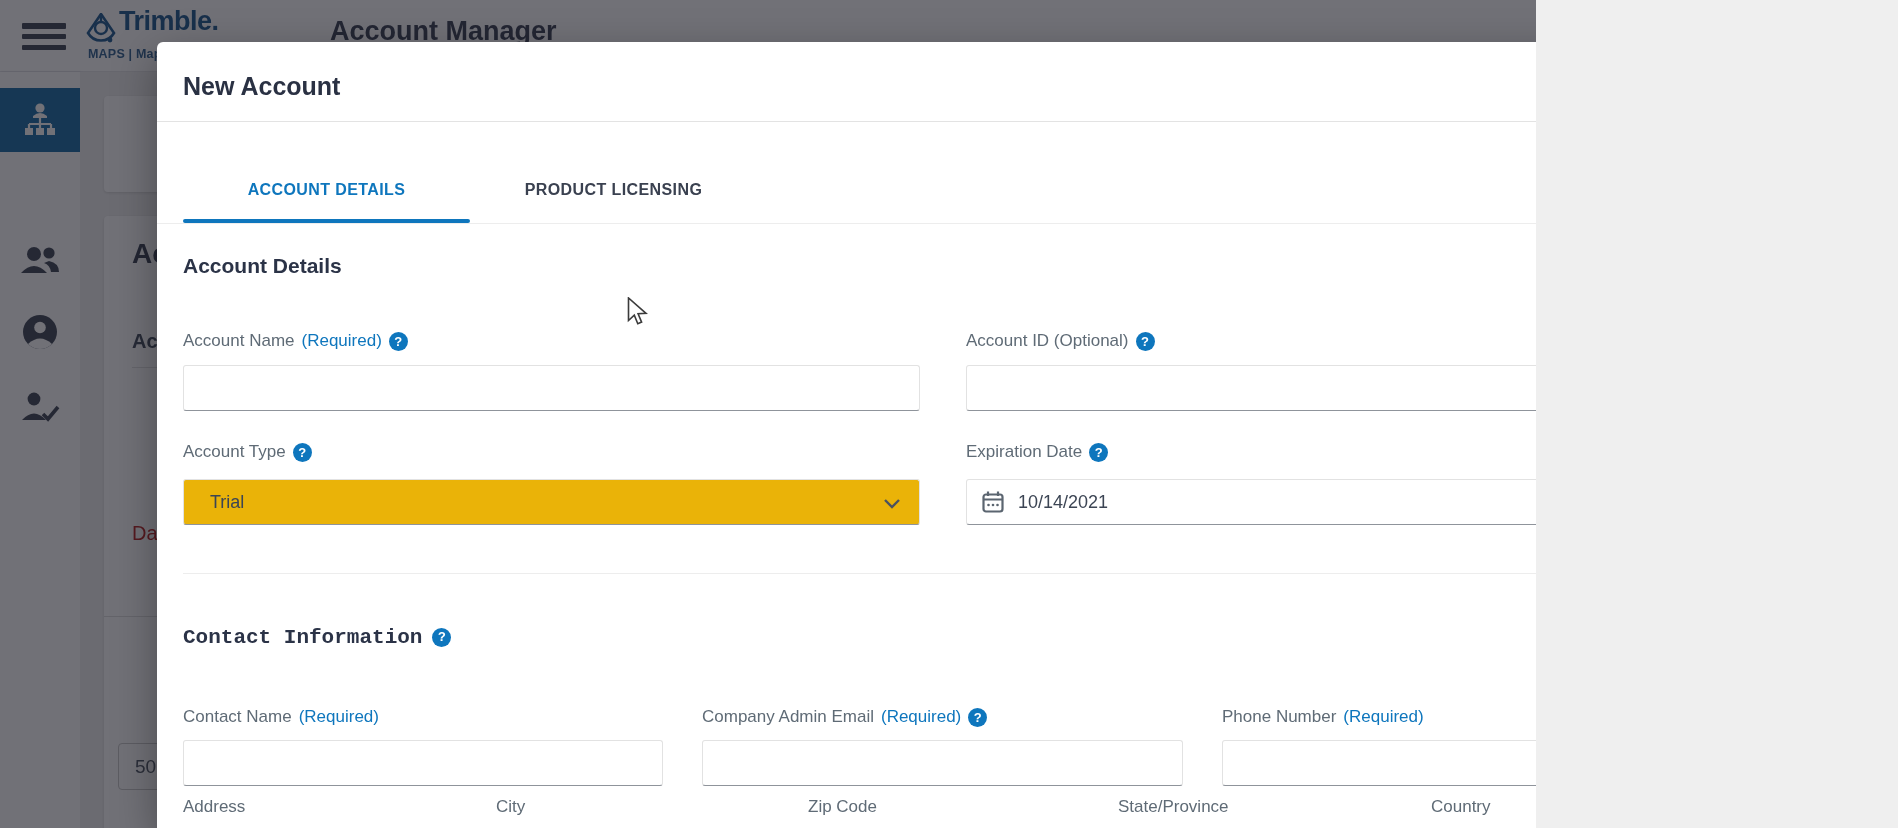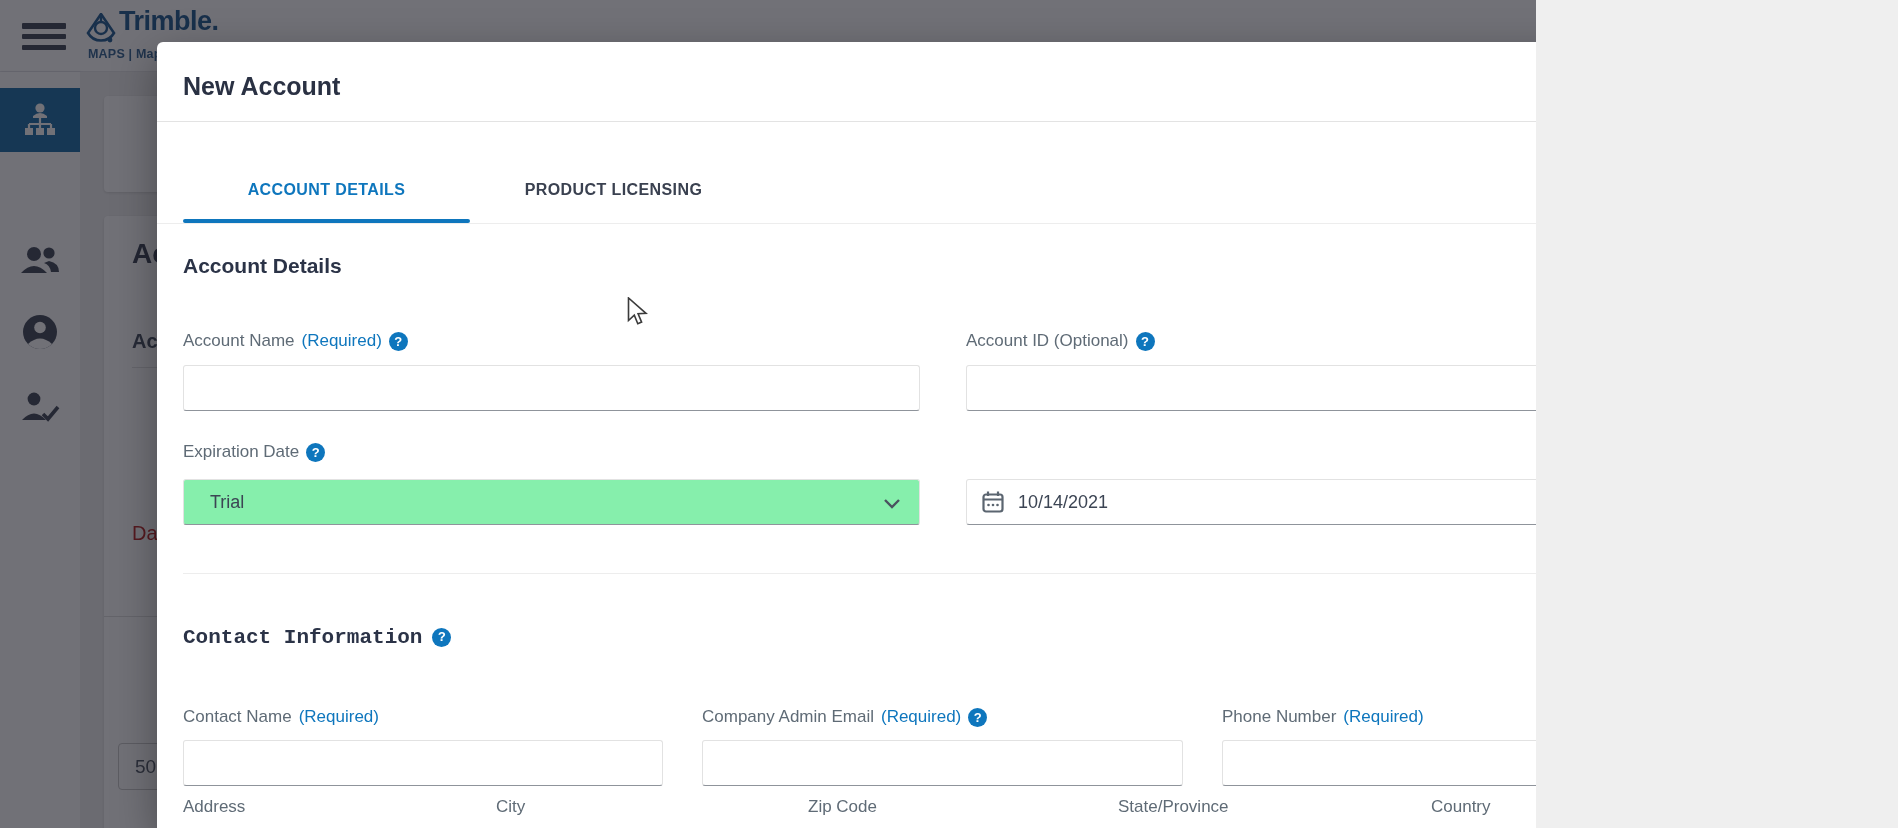--- a/index.html
+++ b/index.html
@@ -90,21 +90,21 @@
   .lrow3 { top:664px; } .irow3 { top:698px; }
   .flabel { display:flex; align-items:center; gap:7px; font-size:17px; color:#5f6b76; height:22px; }
   .req { color:#0e76bd; }
   .help-icon { width:19px; height:19px; border-radius:50%; background:#0e76bd; color:#fff;
     display:inline-flex; align-items:center; justify-content:center; font-size:13px; font-weight:700;
     cursor:pointer; flex:none; }
   .help-icon::after { content:"?"; }
   .finput { width:100%; height:46px; background:#fff; border:1px solid #e2e2e2;
     border-bottom:1px solid #8f949b; border-radius:3px; padding:0 14px; font-size:18px; color:#3c4554;
     font-family:"Liberation Sans", sans-serif; }
-  .fselect { width:100%; height:46px; background:#86efac; border:1px solid #e2e2e2;
+  .fselect { width:100%; height:46px; background:#eab308; border:1px solid #e2e2e2;
     border-bottom:1px solid #8f949b; border-radius:3px; position:relative; display:flex;
     align-items:center; padding-left:26px; font-size:18px; color:#3c4554; cursor:pointer; }
   .fselect svg { position:absolute; right:18px; top:18px; }
   .fdate { width:100%; height:46px; background:#fff; border:1px solid #e2e2e2;
     border-bottom:1px solid #8f949b; border-radius:3px; display:flex; align-items:center;
     padding-left:14px; gap:13px; font-size:18px; color:#3c4554; cursor:text; }
   .addr-label { position:absolute; top:755px; font-size:17px; color:#5f6b76; }
 
   .cursor { position:absolute; left:627px; top:297px; z-index:50; pointer-events:none; }
 </style>
@@ -126,20 +126,21 @@
         <svg width="30" height="32" viewBox="0 0 30 32">
           <path d="M15 1 L28 20 A15 15 0 0 1 2 20 Z" fill="none" stroke="#17548c" stroke-width="2.6"></path>
           <circle cx="15" cy="15" r="6" fill="none" stroke="#17548c" stroke-width="2.4"></circle>
           <path d="M15 1 L15 9" stroke="#17548c" stroke-width="2.4"></path>
           <circle cx="24" cy="27" r="2.4" fill="#17548c"></circle>
         </svg>
         <span class="brand-name">Trimble.</span>
         <span class="brand-sub">MAPS | Maps &amp;</span>
       </div>
 
+      <h1 class="app-title">Account Manager</h1>
 
       <div class="topbar-icons">
         <button class="tb-icon">
           <svg width="46" height="42" viewBox="0 0 46 42">
             <rect x="2" y="22" width="5" height="13" rx="2" fill="#394150"></rect>
             <rect x="9" y="4" width="34" height="31" rx="5" fill="#394150"></rect>
             <circle cx="26" cy="15" r="5.4" fill="#ffffff"></circle>
             <path d="M16 30 q10 -10 20 0 Z" fill="#ffffff"></path>
           </svg>
         </button>
@@ -282,20 +283,24 @@
       </div>
     </div>
 
     <div class="mrow cols2 irow1">
       <input class="finput" type="text" value="" style="">
       <input class="finput" type="text" value="" style="">
     </div>
 
     <div class="mrow cols2 lrow2">
       <div class="flabel">
+        <span>Account Type</span>
+        <span class="help-icon"></span>
+      </div>
+      <div class="flabel">
         <span>Expiration Date</span>
         <span class="help-icon"></span>
       </div>
     </div>
 
     <div class="mrow cols2 irow2">
       <div class="fselect" role="combobox">
         <span>Trial</span>
         <svg width="18" height="11" viewBox="0 0 18 11">
           <polyline points="2,2 9,9 16,2" fill="none" stroke="#4a5260" stroke-width="2.4"></polyline>

